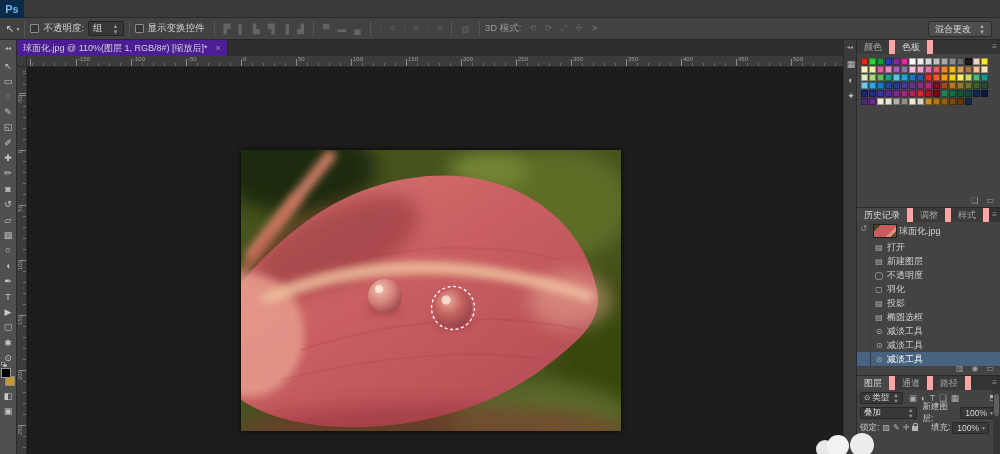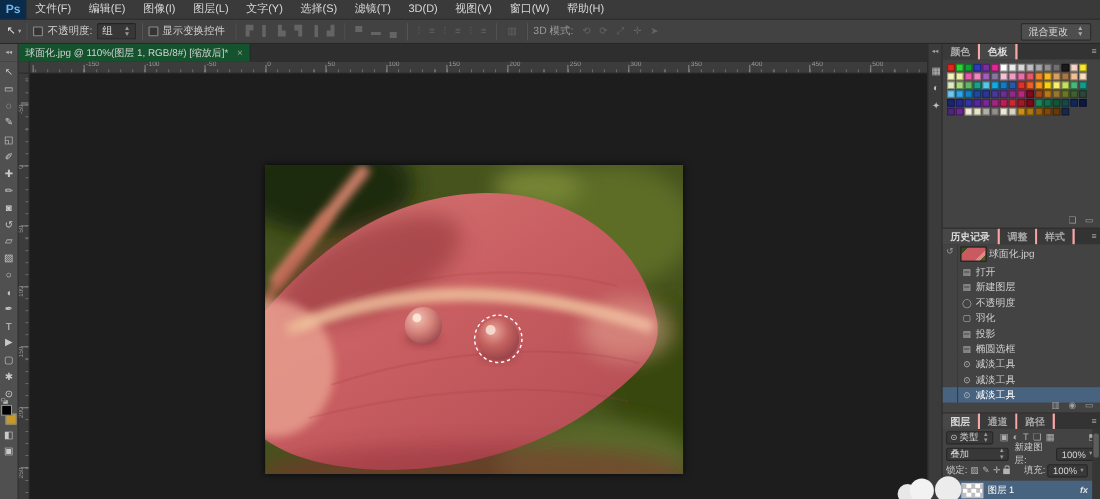--- a/index.html
+++ b/index.html
@@ -30,21 +30,21 @@
   .icon-btn.dim { color:#646464; }
   #workspace-btn { position:absolute; right:8px; top:21px; height:16px; background:#4e4e4e;
                    border:1px solid #2c2c2c; border-radius:2px; display:flex; align-items:center;
                    padding:0 6px; font-size:9px; color:#d8d8d8; }
   #workspace-btn .arr { margin-left:8px; font-size:6px; color:#aaa; }
 
   
   #tabbar { position:absolute; left:0; top:40px; width:1000px; height:16px; background:#2e2e2e; }
   #tools-header { position:absolute; left:0; top:0; width:17px; height:16px; background:#505050;
                   border-right:1px solid #2a2a2a; color:#b5b5b5; font-size:6px; text-align:center; line-height:16px;}
-  #doc-tab { position:absolute; left:17px; top:0; height:16px; background:#14532d; border-right:1px solid #262626;
+  #doc-tab { position:absolute; left:17px; top:0; height:16px; background:#4c1d95; border-right:1px solid #262626;
              display:flex; align-items:center; padding:0 6px; font-size:9px; color:#d2d2d2; max-width:230px; white-space:nowrap; }
   #doc-tab .close { margin-left:8px; color:#9c9c9c; font-size:9px; }
   #dock-collapse { position:absolute; right:4px; top:3px; color:#a8a8a8; font-size:7px; }
 
   
   #toolbar { position:absolute; left:0; top:56px; width:17px; height:398px; background:#505050;
              border-right:1px solid #2a2a2a; display:flex; flex-direction:column; align-items:center; padding-top:2px; }
   .tool { width:15px; height:15.4px; color:#c9c9c9; font-size:9px; display:flex; align-items:center;
           justify-content:center; }
   #color-chips { position:relative; width:15px; height:20px; margin-top:2px; }
@@ -79,21 +79,21 @@
   
   #dock-strip { position:absolute; left:843px; top:40px; width:14px; height:414px; background:#3b3b3b;
                 border-left:1px solid #2a2a2a; border-right:1px solid #2a2a2a; }
   #dock-strip .chev { color:#a0a0a0; font-size:6px; text-align:center; margin:3px 0 6px; }
   .strip-icon { width:14px; height:16px; color:#bdbdbd; font-size:9px; text-align:center; line-height:16px; }
 
   #dock { position:absolute; left:857px; top:40px; width:143px; height:414px; background:#434343; }
   .panel { position:absolute; left:0; width:143px; border-bottom:1px solid #2a2a2a; }
   .ptabs { height:14px; background:#333; display:flex; align-items:stretch; position:relative; }
   .ptab { padding:0 7px; font-size:9px; line-height:14px; color:#a8a8a8; background:#3a3a3a;
-          border-right:2px solid #fca5a5;font-weight:bold; }
+          border-right:6px solid #fca5a5; }
   .ptab.active { background:#474747; color:#dadada; }
   .pmenu { position:absolute; right:3px; top:0; color:#9a9a9a; font-size:8px; line-height:14px; }
   .pfooter { position:absolute; bottom:0; right:2px; height:13px; display:flex; align-items:center; }
   .pfooter span { color:#9e9e9e; font-size:8px; padding:0 4px; }
 
   
   #swatch-grid { position:absolute; left:4px; top:18px; width:132px; display:flex; flex-wrap:wrap; }
   .swatch { width:7px; height:7px; margin:0 1px 1px 0; border:0.5px solid rgba(0,0,0,.35); }
 
   
@@ -131,33 +131,20 @@
   
   .wm { position:absolute; border-radius:50%; z-index:40; }
 </style>
 </head>
 <body>
 
 <div id="app">
 
   <div id="menubar">
     <div id="ps-logo">Ps</div>
-    <div id="menu-items" style="display:flex">
-        <div class="menu-item">文件(F)</div>
-        <div class="menu-item">编辑(E)</div>
-        <div class="menu-item">图像(I)</div>
-        <div class="menu-item">图层(L)</div>
-        <div class="menu-item">文字(Y)</div>
-        <div class="menu-item">选择(S)</div>
-        <div class="menu-item">滤镜(T)</div>
-        <div class="menu-item">3D(D)</div>
-        <div class="menu-item">视图(V)</div>
-        <div class="menu-item">窗口(W)</div>
-        <div class="menu-item">帮助(H)</div>
-      </div>
   </div>
 
   <div id="optionsbar">
     <span class="ob-toolicon">↖</span>
     <span class="ob-dd-arrow">▾</span>
     <span class="ob-sep"></span>
     <span class="checkbox"></span>
     <span class="ob-label">不透明度:</span>
     <span class="combo">
       <span>组</span>
@@ -556,26 +543,20 @@
         <span style="color:#b5b5b5;font-size:8px;margin-left:3px">▨</span>
         <span style="color:#b5b5b5;font-size:8px;margin-left:3px">✎</span>
         <span style="color:#b5b5b5;font-size:8px;margin-left:3px">✛</span>
         <span class="lockicon"></span>
         <span style="margin-left:auto">填充:</span>
         <span class="val-box" style="margin-right:8px">
           <span>100%</span>
           <span class="arr" style="font-size:5px;color:#999;margin-left:2px">▼</span>
         </span>
       </div>
-      <div id="layer-row">
-        <span class="eye"></span>
-        <span id="layer-thumb"></span>
-        <span>图层 1</span>
-        <span id="layer-fx">fx</span>
-      </div>
       <div id="layers-scroll">
           <div class="thumb"></div>
         </div>
     </div>
   </div>
 
   <div class="wm" style="left:816px;top:440px;width:18px;height:18px;background:#e8e8e8"></div>
   <div class="wm" style="left:827px;top:435px;width:22px;height:22px;background:#f2f2f2"></div>
   <div class="wm" style="left:850px;top:433px;width:24px;height:24px;background:#ececec"></div>
 

